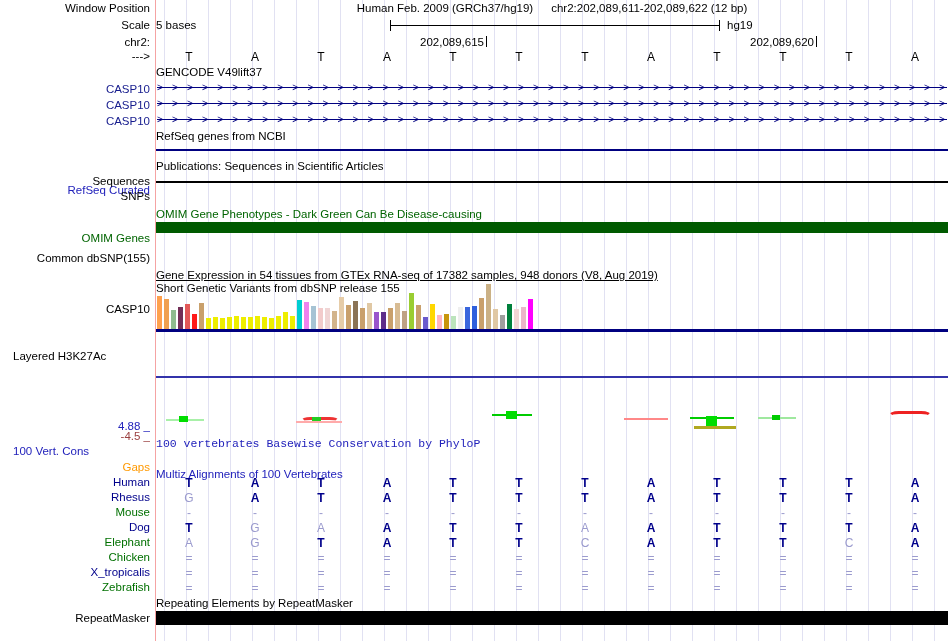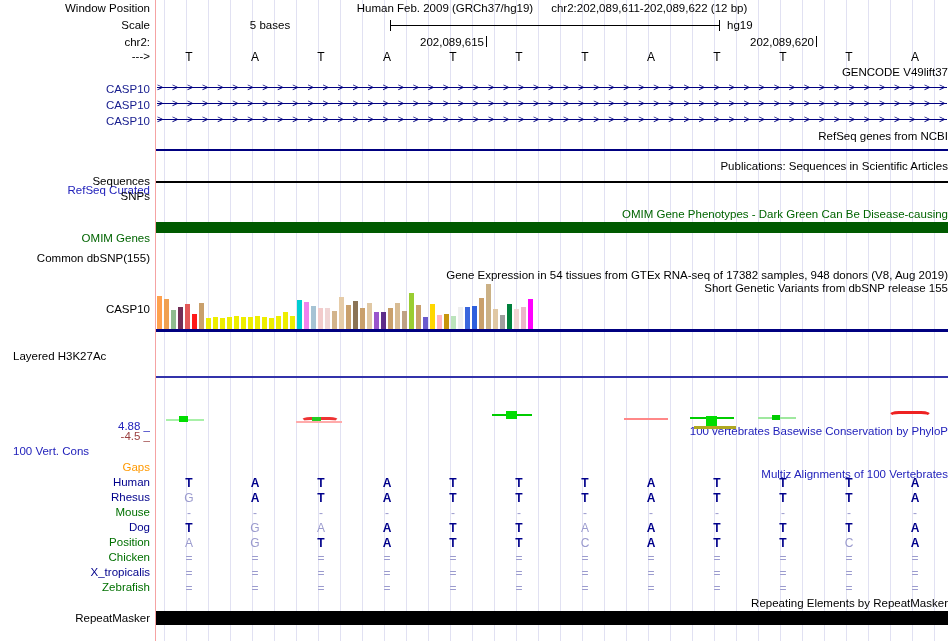--- a/index.html
+++ b/index.html
@@ -4,21 +4,21 @@
 <style>
   html,body{margin:0;padding:0;background:#fff;}
   #canvas{position:relative;width:950px;height:641px;background:#fff;overflow:hidden;
           font-family:"Liberation Sans",sans-serif;font-size:11.5px;color:#000;}
   
   #grid{position:absolute;left:156px;top:0;width:793px;height:641px;
         background:repeating-linear-gradient(to right,transparent 0,transparent 8px,#e1e1f2 8px,#e1e1f2 9px,transparent 9px,transparent 22px);}
   #pink-line{position:absolute;left:155px;top:0;width:1px;height:641px;background:#f5a3a3;}
   .lbl{position:absolute;left:0;width:150px;text-align:right;white-space:nowrap;}
   .lbl-left{position:absolute;left:13px;width:140px;text-align:left;white-space:nowrap;}
-  .title{position:absolute;left:156px;width:792px;text-align:right;white-space:nowrap;} .blue{color:#2222bb;margin-top:40px;} .green{color:#006400;} .maroon{color:#9b4040;}
+  .title{position:absolute;left:156px;width:792px;text-align:left;white-space:nowrap;} .blue{color:#2222bb;margin-top:40px;} .green{color:#006400;} .maroon{color:#9b4040;}
   .hline{position:absolute;left:156px;width:792px;}
   .tick{position:absolute;width:1px;height:11px;background:#000;}
   .tick-lbl{position:absolute;width:98px;text-align:right;white-space:nowrap;}
   #scale-bar{position:absolute;left:390px;top:20px;width:328px;height:11px;
              border-left:1px solid #000;border-right:1px solid #000;
              background:linear-gradient(to bottom,transparent 0,transparent 5px,#000 5px,#000 6px,transparent 6px);}
   .cells{position:absolute;left:156px;width:792px;display:flex;}
   .cell{width:66px;text-align:center;font-size:12px;}
   .arrow-row{position:absolute;left:157px;width:790px;height:10px;overflow:hidden;
              color:#000080;font-size:10px;line-height:10px;letter-spacing:9.2px;white-space:nowrap;
@@ -40,21 +40,21 @@
   <div id="grid"></div>
   <div id="pink-line"></div>
 
   <div class="title" style="top:2px;display:flex;justify-content:center;gap:18px;">
     <span>Human Feb. 2009 (GRCh37/hg19)</span>
     <span>chr2:202,089,611-202,089,622 (12 bp)</span>
   </div>
   <div class="lbl" style="top:2px;">Window Position</div>
 
   <div class="lbl" style="top:19px;">Scale</div>
-  <div style="position:absolute;left:156px;top:19px;width:228px;text-align:center;">5 bases</div>
+  <div style="position:absolute;left:156px;top:19px;width:228px;text-align:left;">5 bases</div>
   <div id="scale-bar"></div>
   <div style="position:absolute;left:727px;top:19px;">hg19</div>
 
   <div class="lbl" style="top:36px;">chr2:</div>
   <div class="tick-lbl" style="left:386px;top:36px;">202,089,615</div>
   <div class="tick" style="left:486px;top:36px;"></div>
   <div class="tick-lbl" style="left:716px;top:36px;">202,089,620</div>
   <div class="tick" style="left:816px;top:36px;"></div>
 
   <div class="lbl" style="top:50px;">---&gt;</div>
@@ -92,21 +92,21 @@
   <div class="hline" style="top:181px;height:2px;background:#000;"></div>
   <div class="lbl" style="top:190px;">SNPs</div>
 
   <div class="title green" style="top:208px;">OMIM Gene Phenotypes - Dark Green Can Be Disease-causing</div>
   <div class="lbl green" style="top:232px;">OMIM Genes</div>
   <div class="hline" id="omim-bar" style="top: 222px; height: 11px; background: rgb(0, 90, 0);"></div>
 
   <div class="title" style="top:238px;margin-top:44px;">Short Genetic Variants from dbSNP release 155</div>
   <div class="lbl" style="top:252px;">Common dbSNP(155)</div>
 
-  <div class="title" style="top:269px;">Gene Expression in 54 tissues from GTEx RNA-seq of 17382 samples, 948 donors (V8, Aug 2019)</div>
+  <div class="title" style="top:269px;text-decoration:underline;">Gene Expression in 54 tissues from GTEx RNA-seq of 17382 samples, 948 donors (V8, Aug 2019)</div>
   <div class="lbl" style="top:303px;">CASP10</div>
   <div id="gtex-bars">
       <div class="gtex-bar" style="height: 33px; background: rgb(255, 160, 77);"></div>
       <div class="gtex-bar" style="height: 30px; background: rgb(240, 160, 80);"></div>
       <div class="gtex-bar" style="height: 19px; background: rgb(143, 188, 143);"></div>
       <div class="gtex-bar" style="height: 22px; background: rgb(114, 47, 87);"></div>
       <div class="gtex-bar" style="height: 25px; background: rgb(226, 88, 88);"></div>
       <div class="gtex-bar" style="height: 15px; background: rgb(255, 26, 26);"></div>
       <div class="gtex-bar" style="height: 26px; background: rgb(201, 160, 108);"></div>
       <div class="gtex-bar" style="height: 11px; background: rgb(238, 238, 0);"></div>
@@ -156,21 +156,21 @@
       <div class="gtex-bar" style="height: 20px; background: rgb(242, 213, 213);"></div>
       <div class="gtex-bar" style="height: 22px; background: rgb(235, 182, 200);"></div>
       <div class="gtex-bar" style="height: 30px; background: rgb(255, 0, 255);"></div>
     </div>
   <div class="hline" style="top:329px;height:3px;background:#000080;"></div>
 
   <div class="lbl-left" style="top:350px;">Layered H3K27Ac</div>
   <div class="hline" style="top:376px;height:2px;background:#3333aa;"></div>
 
   <div class="lbl blue" style="top:380px;">4.88 _</div>
-  <div class="title blue" style="top:385px;">100 vertebrates Basewise Conservation by PhyloP</div>
+  <div class="title blue" style="top:397px;font-family:Liberation Mono, monospace;">100 vertebrates Basewise Conservation by PhyloP</div>
   <div class="lbl-left blue" style="top:405px;">100 Vert. Cons</div>
   <div class="lbl maroon" style="top:430px;">-4.5 _</div>
   <div id="cons-marks">
       <div class="mark" style="left: 166px; top: 419px; width: 38px; height: 2px; background: rgb(168, 240, 168);"></div>
       <div class="mark" style="left: 179px; top: 416px; width: 9px; height: 6px; background: rgb(0, 221, 0);"></div>
       <div class="mark" style="left: 296px; top: 421px; width: 46px; height: 2px; background: rgb(255, 170, 170);"></div>
       <div class="mark mark-arc" style="left: 301px; top: 417px; width: 38px; height: 7px; border-top-color: rgb(238, 51, 51);"></div>
       <div class="mark" style="left: 312px; top: 417px; width: 9px; height: 4px; background: rgb(34, 204, 34);"></div>
       <div class="mark" style="left: 492px; top: 414px; width: 40px; height: 2px; background: rgb(0, 204, 0);"></div>
       <div class="mark" style="left: 506px; top: 411px; width: 11px; height: 8px; background: rgb(0, 221, 0);"></div>
@@ -251,21 +251,21 @@
           <div class="mz-cell">T</div>
           <div class="mz-cell dim">A</div>
           <div class="mz-cell">A</div>
           <div class="mz-cell">T</div>
           <div class="mz-cell">T</div>
           <div class="mz-cell">T</div>
           <div class="mz-cell">A</div>
         </div>
       </div>
       <div class="mz-row" style="top: 536px;">
-        <div class="lbl" style="top: 0px; color: rgb(0, 112, 0);">Position</div>
+        <div class="lbl" style="top: 0px; color: rgb(0, 112, 0);">Elephant</div>
         <div class="mz-cells">
           <div class="mz-cell dim">A</div>
           <div class="mz-cell dim">G</div>
           <div class="mz-cell">T</div>
           <div class="mz-cell">A</div>
           <div class="mz-cell">T</div>
           <div class="mz-cell">T</div>
           <div class="mz-cell dim">C</div>
           <div class="mz-cell">A</div>
           <div class="mz-cell">T</div>

